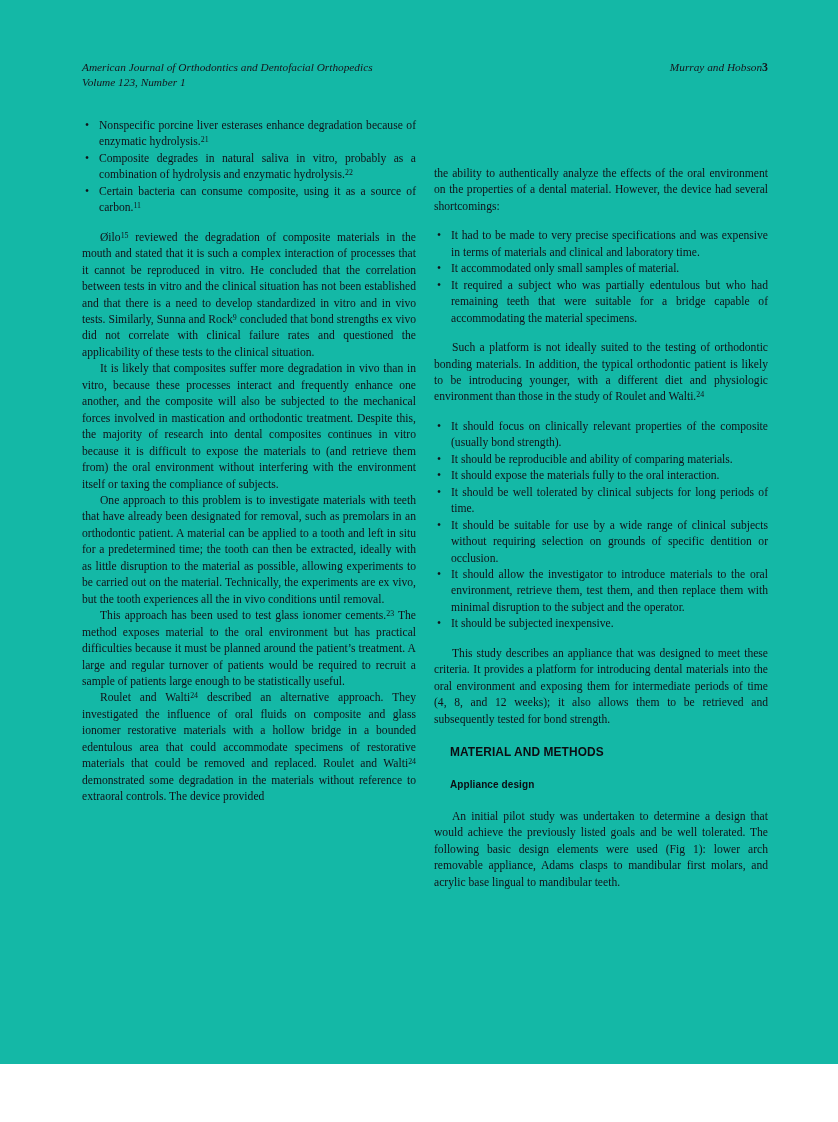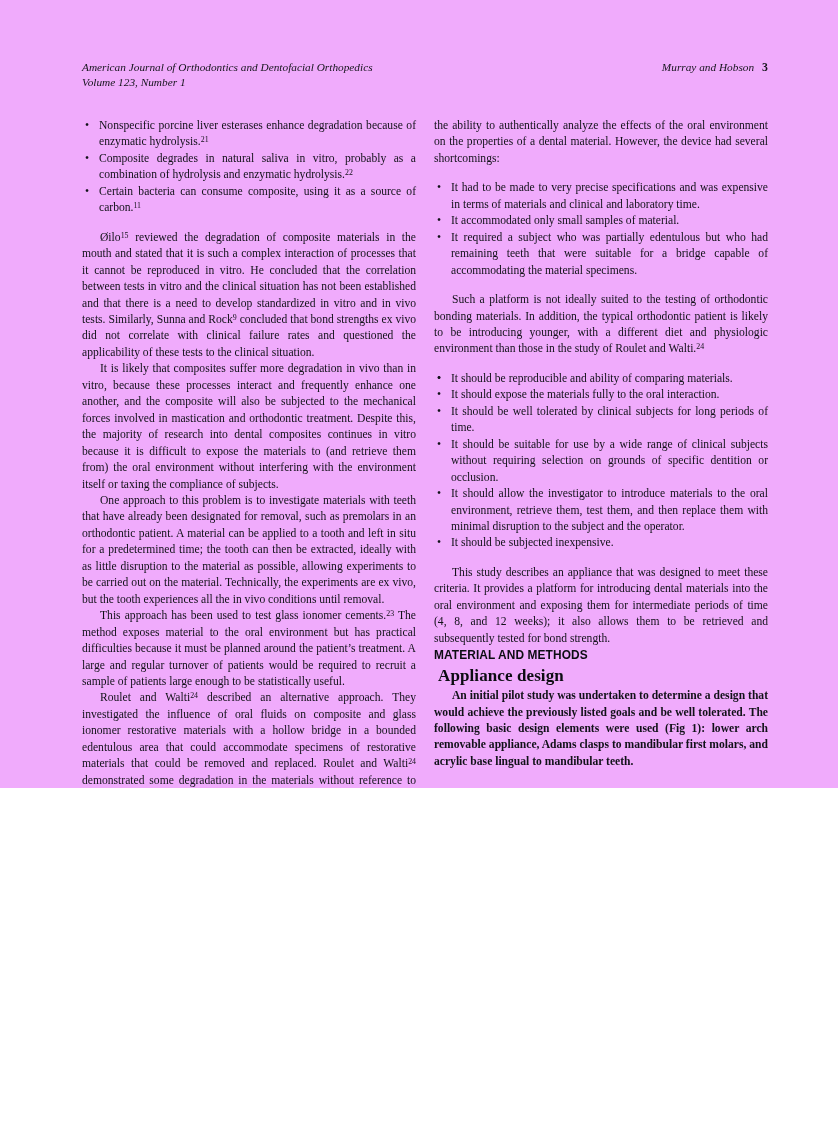--- a/index.html
+++ b/index.html
@@ -11,24 +11,24 @@
     width: 838px;
     height: 1122px;
     font-family: "Liberation Serif", "DejaVu Serif", serif;
     color: #111111;
     -webkit-font-smoothing: antialiased;
   }
 
   .page {
     position: relative;
     width: 838px;
-    height: 788px;
+    height: 1064px;
     box-sizing: border-box;
     padding: 0;
-    background: #f0abfc;
+    background: #14b8a6;
     overflow: hidden;
   }
 
   
   .running-head {
     position: absolute;
     top: 60px;
     left: 82px;
     right: 70px;
     display: flex;
@@ -43,21 +43,21 @@
   .running-head .rh-left {
     display: block;
   }
   .running-head .rh-left span {
     display: block;
     white-space: nowrap;
   }
   .running-head .rh-right {
     display: flex;
     align-items: baseline;
-    gap: 8px;
+    gap: 0;
     white-space: nowrap;
   }
   .running-head .rh-page {
     font-style: normal;
     font-weight: bold;
     font-size: 11.8px;
   }
 
   
   .columns {
@@ -78,20 +78,21 @@
     margin: 0;
     font-size: 11.6px;
     line-height: 16.45px;
     text-align: justify;
     text-indent: 18px;
     hyphens: manual;
     color: #111118;
   }
   p.body-text.no-indent {
     text-indent: 0;
+    margin-top: 48px;
   }
 
   ul.bullets {
     margin: 0;
     padding: 0;
     list-style: none;
   }
   ul.bullets.pad-top { margin-top: 13px; }
   ul.bullets.pad-bottom { margin-bottom: 13px; }
 
@@ -113,39 +114,39 @@
   }
 
   sup {
     font-size: 0.68em;
     vertical-align: 0.42em;
     line-height: 0;
     font-family: Liberation Serif, serif;
   }
 
   h2.section-head {
-    margin: 0;
+    margin: 16px;
     font-family: "Liberation Sans", "DejaVu Sans", sans-serif;
     font-weight: bold;
     font-size: 11.9px;
     line-height: 16.45px;
     letter-spacing: 0.1px;
     color: #0c0c12;
   }
   h3.sub-head {
-    margin: 4px;
-    font-family: Liberation Serif, serif;
+    margin: 16px;
+    font-family: Liberation Sans, sans-serif;
     font-weight: bold;
-    font-size: 17px;
+    font-size: 10px;
     line-height: 16.45px;
     letter-spacing: 0.1px;
     color: #0c0c12;
   }
   .gap-before-head { margin-top: 15px; }
-  .gap-after-head { margin-top: 2px; font-weight: bold; }
+  .gap-after-head { margin-top: 2px; }
 </style>
 </head>
 <body>
 
 <div class="page">
 
   <div class="running-head">
     <div class="rh-left">
       <span>American Journal of Orthodontics and Dentofacial Orthopedics</span>
       <span>Volume 123, Number 1</span>
@@ -198,21 +199,21 @@
         <li>
           <span class="bullet-dot">•</span><span>It required a subject who was partially edentulous but who had remaining teeth that were suitable for a bridge capable of accommodating the material specimens.</span>
         </li>
       </ul>
 
       <p class="body-text"><span>Such a platform is not ideally suited to the testing of orthodontic bonding materials. In addition, the typical orthodontic patient is likely to be introducing younger, with a different diet and physiologic environment than those in the study of Roulet and Walti.</span><sup>24</sup></p>
 
 
       <ul class="bullets pad-top pad-bottom">
         <li>
-          <span class="bullet-dot">•</span>
+          <span class="bullet-dot">•</span><span>It should focus on clinically relevant properties of the composite (usually bond strength).</span>
         </li>
         <li>
           <span class="bullet-dot">•</span><span>It should be reproducible and ability of comparing materials.</span>
         </li>
         <li>
           <span class="bullet-dot">•</span><span>It should expose the materials fully to the oral interaction.</span>
         </li>
         <li>
           <span class="bullet-dot">•</span><span>It should be well tolerated by clinical subjects for long periods of time.</span>
         </li>

